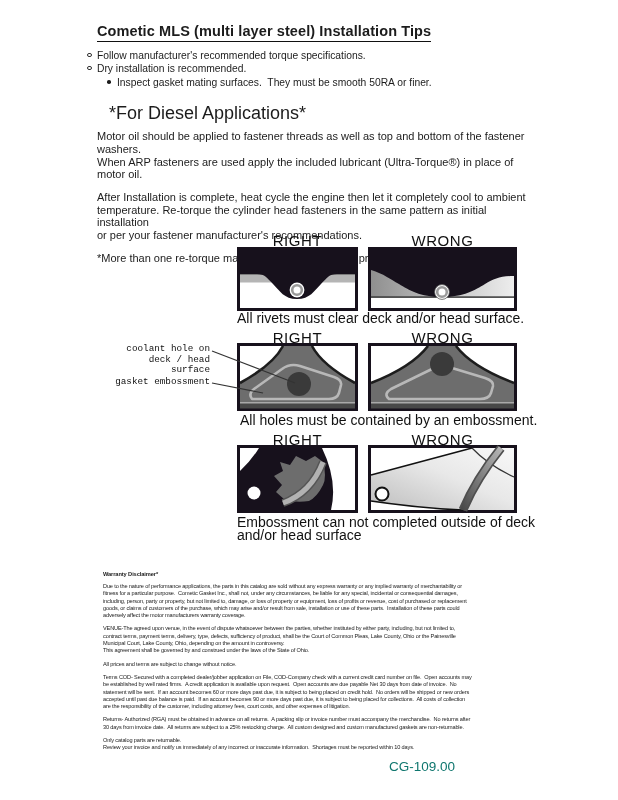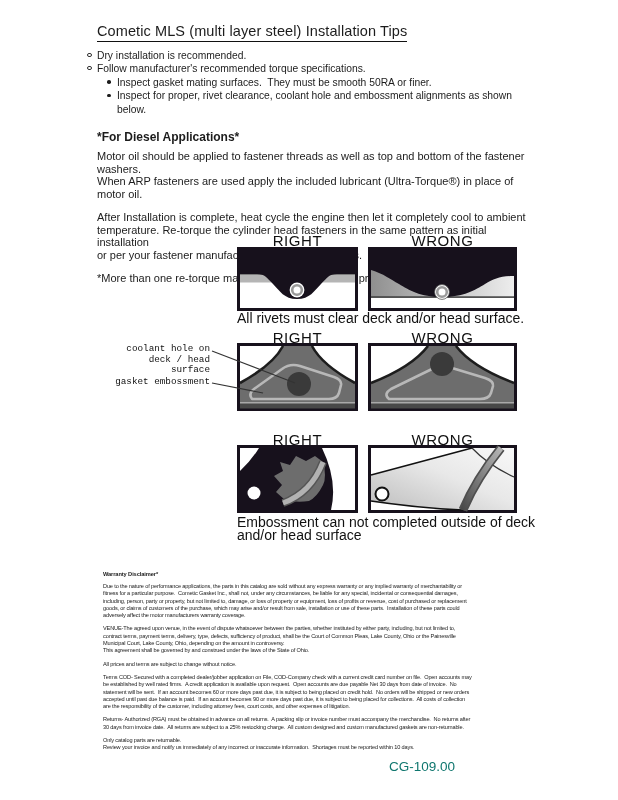--- a/index.html
+++ b/index.html
@@ -5,39 +5,39 @@
   * { margin:0; padding:0; box-sizing:border-box; }
   html,body { background:#e9e9e9; }
   .page {
     position:relative; width:618px; height:800px; margin:0 auto;
     background:#ffffff; overflow:hidden;
     font-family:"Liberation Sans", sans-serif; color:#1c1c1c;
   }
   
   .content-top { position:absolute; left:97px; top:22px; width:436px; }
   .doc-title {
-    display:inline-block; font-size:14.5px; font-weight:normal;
+    display:inline-block; font-size:14.5px; font-weight:bold;
     border-bottom:1.6px solid #111; padding-bottom:2px; margin-bottom:7px;
     letter-spacing:0.1px;
   }
   .bullet-row { display:flex; margin-left:-10px; line-height:13.4px; }
   .bullet-row .marker {
     width:10px; padding-top:3.5px; flex:0 0 10px;
   }
   .circle-marker {
     display:block; width:4.5px; height:4.5px; border:1px solid #333;
     border-radius:50%;
   }
   .dot-marker {
     display:block; width:3.6px; height:3.6px; background:#1c1c1c;
     border-radius:50%; margin-top:1px;
   }
   .sub-bullets { margin-left:20px; }
   .body-text { font-size:10.3px; white-space:pre-wrap; }
-  .section-heading { font-size:12px; font-weight:bold; margin:14px 0 6px 0; }
+  .section-heading { font-size:18px; font-weight:normal; margin:14px 0 6px 12px; }
   .para { font-size:11px; line-height:12.7px; margin-bottom:10px; white-space:pre-wrap; }
   
   .figures { position:absolute; left:0; top:225px; width:618px; height:332px; }
   .fig-label {
     position:absolute; font-size:15px; letter-spacing:0.6px; color:#111;
     text-align:center;
   }
   .fig-box { position:absolute; }
   .fig-box svg { display:block; }
   .fig-caption { position:absolute; font-size:14px; color:#111; white-space:pre-wrap; line-height:12.5px; }
@@ -60,40 +60,34 @@
 
 <div class="page">
 
   <div class="content-top">
     <div class="doc-title">Cometic MLS (multi layer steel) Installation Tips</div>
 
     <div class="bullet-row">
       <span class="marker">
           <span class="circle-marker"></span>
         </span>
-      <span class="body-text">Dry installation is recommended.</span>
+      <span class="body-text">Follow manufacturer's recommended torque specifications.</span>
     </div>
     <div class="bullet-row">
       <span class="marker">
           <span class="circle-marker"></span>
         </span>
-      <span class="body-text">Follow manufacturer's recommended torque specifications.</span>
+      <span class="body-text">Dry installation is recommended.</span>
     </div>
     <div class="sub-bullets">
       <div class="bullet-row">
         <span class="marker">
             <span class="dot-marker"></span>
           </span>
         <span class="body-text">Inspect gasket mating surfaces.  They must be smooth 50RA or finer.</span>
-      </div>
-      <div class="bullet-row">
-        <span class="marker">
-            <span class="dot-marker"></span>
-          </span>
-        <span class="body-text">Inspect for proper, rivet clearance, coolant hole and embossment alignments as shown below.</span>
       </div>
     </div>
 
     <div class="section-heading">*For Diesel Applications*</div>
     <div class="para">Motor oil should be applied to fastener threads as well as top and bottom of the fastener washers.
 When ARP fasteners are used apply the included lubricant (Ultra-Torque®) in place of motor oil.</div>
     <div class="para">After Installation is complete, heat cycle the engine then let it completely cool to ambient
 temperature. Re-torque the cylinder head fasteners in the same pattern as initial installation
 or per your fastener manufacturer's recommendations.</div>
     <div class="para">*More than one re-torque may be required to achieve proper fastener stretch*</div>
@@ -168,20 +162,21 @@
         <rect x="3" y="59" width="143" height="1.2" fill="#a9a9a9"></rect>
         <rect x="3" y="61" width="143" height="4.5" fill="#484848"></rect>
       </svg>
     </div>
 
     <svg class="leader-overlay">
       <line x1="212" y1="126" x2="295" y2="158" stroke="#333333" stroke-width="1.1"></line>
       <line x1="212" y1="158" x2="263" y2="168" stroke="#333333" stroke-width="1.1"></line>
     </svg>
 
+    <div class="fig-caption" style="left:240px; top:189px;">All holes must be contained by an embossment.</div>
 
     <div class="fig-label" style="left:237px; top:206px; width:121px;">RIGHT</div>
     <div class="fig-label" style="left:368px; top:206px; width:149px;">WRONG</div>
 
     <div class="fig-box" style="left:237px; top:220px;">
       <svg width="121" height="68" viewBox="0 0 121 68">
         <rect x="1.5" y="1.5" width="118" height="65" fill="#ffffff" stroke="#17111c" stroke-width="3"></rect>
         <path d="M22,3 L85,3 Q101,36 94,65 L3,65 L3,26 Q14,16 22,3 Z" fill="#17111c"></path>
         <path d="M48,55 L39,47 L45,40 L37,31 L46,26 L43,17 L53,20 L59,11 L69,16 L78,11 L86,17 Q90,32 86,40 Q80,52 72,56 Q60,58 48,55 Z" fill="#6d6d6d"></path>
         <path d="M46,58 Q74,48 86,17" fill="none" stroke="#555555" stroke-width="8"></path>

